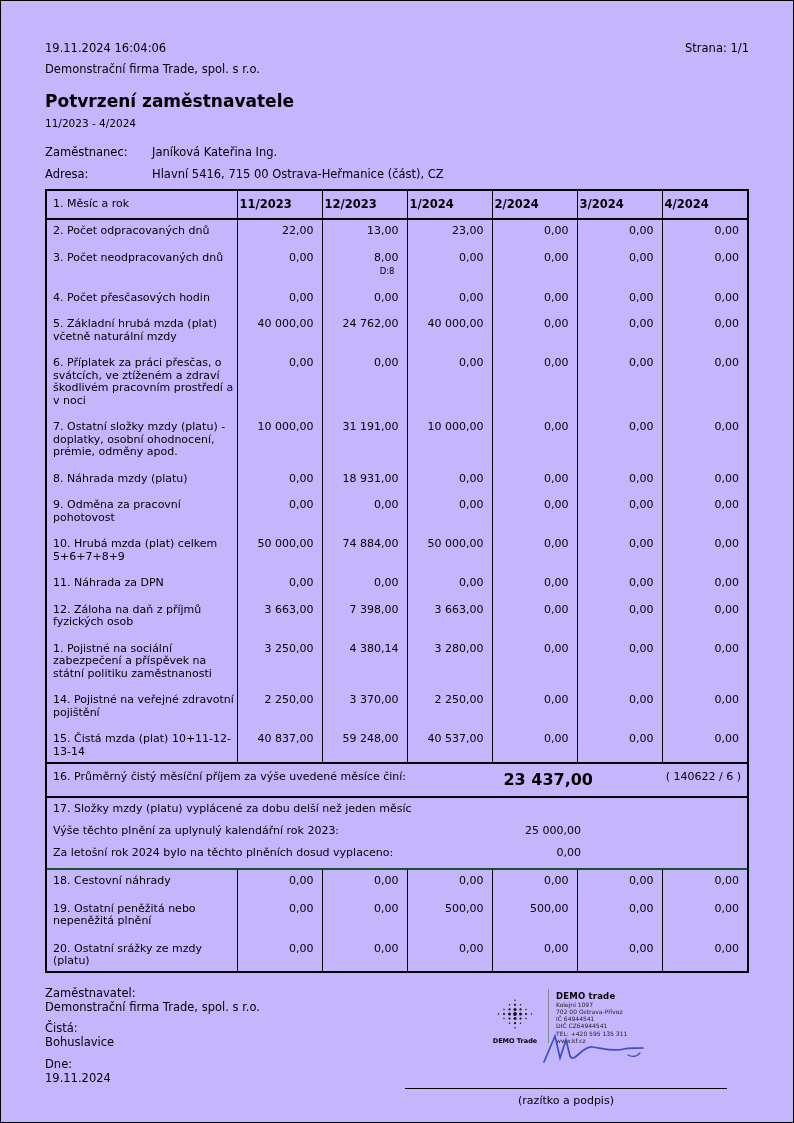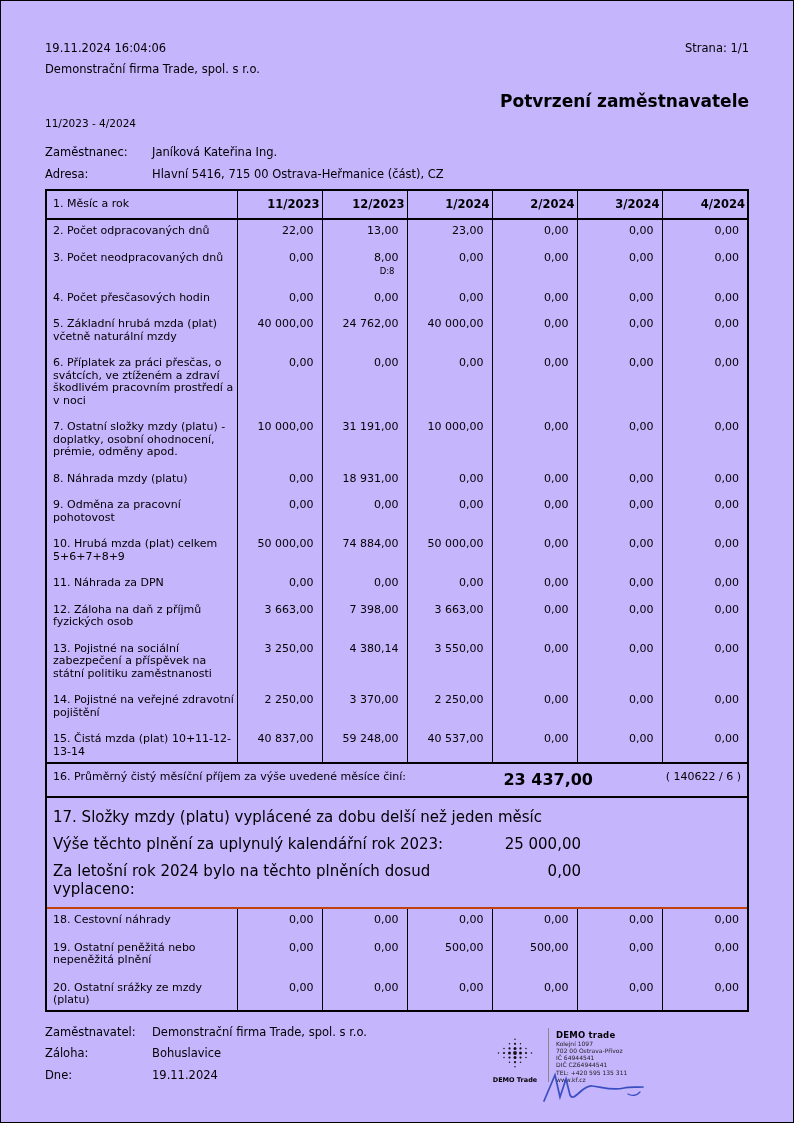--- a/index.html
+++ b/index.html
@@ -5,57 +5,57 @@
   html,body{margin:0;padding:0;background:#fff;}
   .page{
     width:794px;height:1123px;box-sizing:border-box;
     border:1px solid #000;background:#c4b5fd;color:#000;
     font-family:"DejaVu Sans","Liberation Sans",sans-serif;
     padding:40px 44px 0 44px;overflow:hidden;position:relative;
   }
   
   .topline{display:flex;justify-content:space-between;font-size:11.5px;}
   .company{font-size:11.5px;margin-top:7px;}
-  .title{text-align:right;font-size:17px;font-weight:bold;margin-top:15px;}
+  .title{text-align:left;font-size:17px;font-weight:bold;margin-top:15px;}
   .subtitle{text-align:left;font-size:10.5px;margin-top:6px;}
   
   .info{margin-top:16px;margin-bottom:8px;}
   .inforow{display:flex;font-size:11.5px;margin-bottom:8px;}
   .inforow .lbl{width:107px;flex:none;}
   .inforow .val{font-weight:normal;}
   
   .stack{border:2px solid #000;}
   table{border-collapse:collapse;width:100%;table-layout:fixed;font-size:11px;}
   col.c-label{width:190px;}
   td,th{border-left:1px solid #000;vertical-align:top;padding:5px 8px 9px 6px;}
   td:first-child,th:first-child{border-left:none;}
-  thead th{border-bottom:2px solid #000;font-weight:bold;text-align:right;font-size:11.5px;padding:6px 2px 7px 2px;}
+  thead th{border-bottom:2px solid #000;font-weight:bold;text-align:left;font-size:11.5px;padding:6px 2px 7px 2px;}
   thead th.h-label{text-align:left;font-weight:normal;font-size:11px;padding-left:6px;}
   td.num{text-align:right;line-height:12.5px;}
   td.lab{text-align:left;line-height:12.5px;padding-right:2px;}
   .t1{border-bottom:2px solid #000;}
   .cellnote{font-size:8.5px;text-align:right;padding:1px 4px 0 0;}
   tr.tight td{padding-bottom:4px;}
   
   .sec16{display:flex;align-items:flex-start;border-bottom:2px solid #000;font-size:11px;padding:6px 6px 7px 6px;box-sizing:border-box;}
   .sec16 .s16l{width:400px;flex:none;}
   .sec16 .s16v{width:140px;flex:none;text-align:right;font-weight:bold;font-size:16px;}
   .sec16 .s16n{flex:1;text-align:right;}
   
-  .sec17{border-bottom:2px solid #c2410c;font-size:15px;padding:10px 6px 5px 6px;box-sizing:border-box;}
+  .sec17{border-bottom:2px solid #14532d;font-size:11px;padding:4px 6px 5px 6px;box-sizing:border-box;}
   .sec17 .s17row{display:flex;margin-bottom:9px;}
   .sec17 .s17row:last-child{margin-bottom:4px;}
   .sec17 .s17l{width:400px;flex:none;}
   .sec17 .s17v{width:128px;flex:none;text-align:right;}
   
   .t2 td{padding-bottom:10px;}
   .t2 tr.tight td{padding-bottom:3px;}
   
   .footer{position:relative;margin-top:13px;height:96px;font-size:11.5px;}
-  .f-rows .inforow{margin-bottom:7.5px;}
+  .f-rows .inforow{margin-bottom:7.5px;flex-direction:column;}
   .f-rows .inforow .val{font-weight:normal;}
   .stamp{position:absolute;left:440px;top:3px;width:240px;display:flex;}
   .logo{width:60px;flex:none;text-align:center;padding-top:6px;}
   .logo-text{font-size:6.5px;font-weight:bold;margin-top:1px;}
   .stamp-sep{border-left:1px solid #888;height:54px;margin:0 7px 0 3px;}
   .stamp-text{padding-top:2px;}
   .stamp-name{font-size:8.5px;font-weight:bold;letter-spacing:.2px;}
   .stamp-line{font-size:6px;line-height:7.3px;color:#222;}
   .sig{position:absolute;left:495px;top:46px;}
   
@@ -205,24 +205,24 @@
         <tr>
           <td class="lab">12. Záloha na daň z příjmů fyzických osob</td>
           <td class="num">3 663,00</td>
           <td class="num">7 398,00</td>
           <td class="num">3 663,00</td>
           <td class="num">0,00</td>
           <td class="num">0,00</td>
           <td class="num">0,00</td>
         </tr>
         <tr>
-          <td class="lab">13. Pojistné na sociální zabezpečení a příspěvek na státní politiku zaměstnanosti</td>
+          <td class="lab">1. Pojistné na sociální zabezpečení a příspěvek na státní politiku zaměstnanosti</td>
           <td class="num">3 250,00</td>
           <td class="num">4 380,14</td>
-          <td class="num">3 550,00</td>
+          <td class="num">3 280,00</td>
           <td class="num">0,00</td>
           <td class="num">0,00</td>
           <td class="num">0,00</td>
         </tr>
         <tr>
           <td class="lab">14. Pojistné na veřejné zdravotní pojištění</td>
           <td class="num">2 250,00</td>
           <td class="num">3 370,00</td>
           <td class="num">2 250,00</td>
           <td class="num">0,00</td>
@@ -303,21 +303,21 @@
     </table>
   </div>
 
   <div class="footer">
     <div class="f-rows">
       <div class="inforow">
         <span class="lbl">Zaměstnavatel:</span>
         <span class="val">Demonstrační firma Trade, spol. s r.o.</span>
       </div>
       <div class="inforow">
-        <span class="lbl">Záloha:</span>
+        <span class="lbl">Čistá:</span>
         <span class="val">Bohuslavice</span>
       </div>
       <div class="inforow">
         <span class="lbl">Dne:</span>
         <span class="val">19.11.2024</span>
       </div>
     </div>
 
     <div class="stamp">
       <div class="logo">

